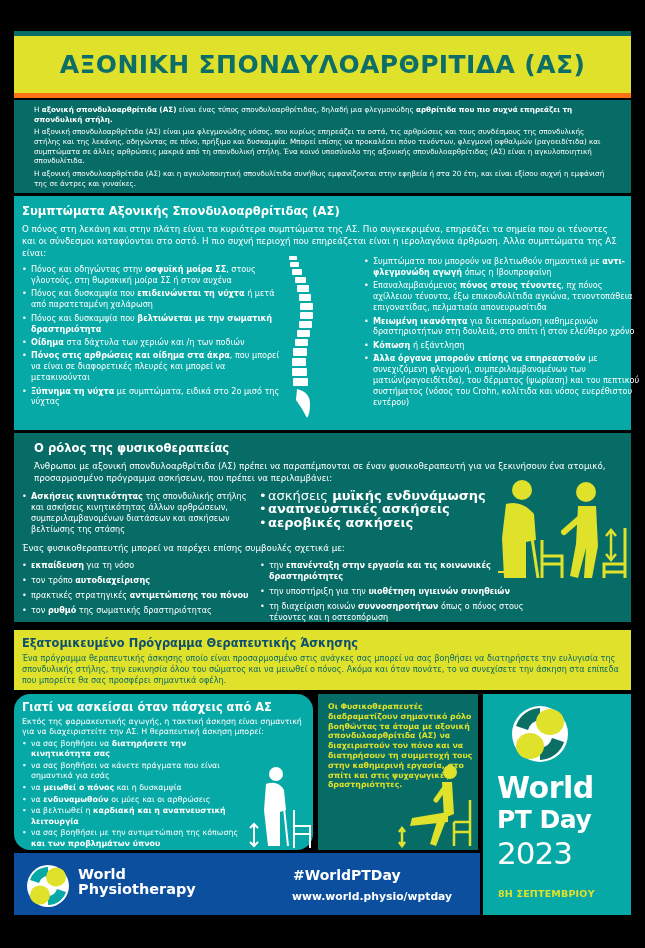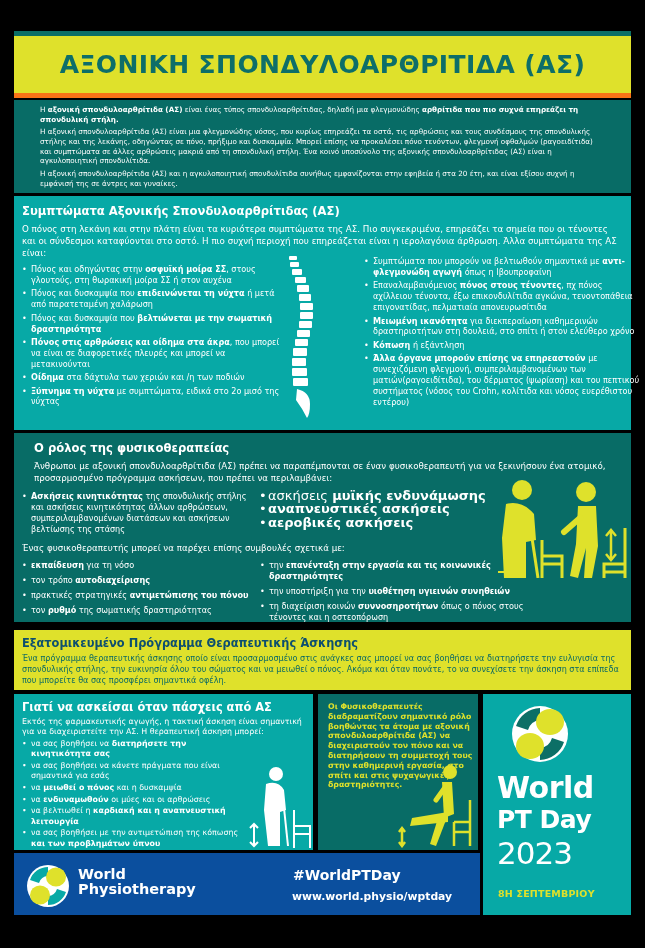--- a/index.html
+++ b/index.html
@@ -10,21 +10,21 @@
 
   
   .title-band { left: 14px; top: 31px; width: 617px; height: 67px; background: #dfe12b;
     border-top: 5px solid #0c6f66; border-bottom: 5px solid #f97316;
     display: flex; align-items: center; justify-content: center; }
   .title-band h1 { font-family: "DejaVu Sans", sans-serif; font-weight: bold; font-size: 25px;
     color: #0d6e69; letter-spacing: 0.4px; }
 
   
   .intro { left: 14px; top: 100px; width: 617px; height: 93px; background: #086c66; color: #fff;
-    padding: 5px 26px; font-size: 7.2px; line-height: 9.8px; }
+    padding: 5px 20px; font-size: 7.2px; line-height: 9.8px; }
   .intro p { margin-bottom: 2.5px; }
 
   
   .symptoms { left: 14px; top: 196px; width: 617px; height: 234px; background: #07a9a6; color: #fff;
     padding: 8px 8px; }
   .sec-title { font-weight: bold; font-size: 11.6px; margin-bottom: 5px; }
   .symptoms .lead { font-size: 8.7px; line-height: 12px; }
   .bullets { list-style: none; }
   .bullets li { position: relative; padding-left: 9px; margin-bottom: 2.5px; }
   .bullets li::before { content: "•"; position: absolute; left: 0; top: 0; }
@@ -44,21 +44,21 @@
   .role-left2 li, .role-mid2 li { margin-bottom: 4px; }
   .figures { left: 400px; top: 45px; width: 215px; height: 100px; }
 
   
   .program { left: 14px; top: 630px; width: 617px; height: 60px; background: #dfe12b; color: #0d6e69;
     padding: 6px 8px; }
   .program .sec-title { color: #0d4f6f; font-size: 11.4px; margin-bottom: 3px; }
   .program p { font-size: 8.1px; line-height: 11px; color: #0c6a64; }
 
   
-  .why { left: 14px; top: 694px; width: 299px; height: 156px; background: #07a9a6; color: #fff; padding: 6px 8px; }
+  .why { left: 14px; top: 694px; width: 299px; height: 156px; background: #07a9a6; color: #fff; padding: 6px 8px; border-radius: 16px; }
   .why .sec-title { font-size: 11.4px; margin-bottom: 3px; }
   .why .lead { font-size: 7.9px; line-height: 10.4px; margin-bottom: 1px; }
   .why ul { font-size: 7.9px; line-height: 10.2px; }
   .why li { margin-bottom: 1.6px; }
   .why-fig { left: 230px; top: 72px; width: 70px; height: 84px; }
 
   
   .pt-role { left: 318px; top: 694px; width: 160px; height: 156px; background: #086c66; padding: 8px 10px; }
   .pt-role p { color: #dfe12b; font-weight: bold; font-size: 7.8px; line-height: 9.8px; width: 148px; }
   .pt-fig { left: 80px; top: 70px; width: 78px; height: 84px; }
@@ -93,22 +93,22 @@
   <p>Η αξονική σπονδυλοαρθρίτιδα (ΑΣ)  και η αγκυλοποιητική σπονδυλίτιδα συνήθως εμφανίζονται στην εφηβεία ή στα 20 έτη, και είναι εξίσου συχνή η εμφάνισή της σε άντρες και γυναίκες.</p>
 </div>
 
 <div class="abs symptoms">
   <div class="sec-title">Συμπτώματα Αξονικής Σπονδυλοαρθρίτιδας  (ΑΣ)</div>
   <div class="lead">Ο πόνος στη λεκάνη και στην πλάτη είναι τα κυριότερα συμπτώματα της ΑΣ. Πιο συγκεκριμένα, επηρεάζει τα σημεία που οι τένοντες και οι σύνδεσμοι καταφύονται στο οστό. Η πιο συχνή περιοχή που επηρεάζεται είναι η ιερολαγόνια άρθρωση. Άλλα συμπτώματα της ΑΣ είναι:</div>
   <ul class="abs bullets sym-left">
       <li><span>Πόνος και οδηγώντας στην </span><b>οσφυϊκή μοίρα ΣΣ</b><span>, στους γλουτούς, στη θωρακική μοίρα ΣΣ ή στον αυχένα</span></li>
       <li><span>Πόνος και δυσκαμψία που </span><b>επιδεινώνεται τη νύχτα</b><span> ή μετά από παρατεταμένη χαλάρωση</span></li>
       <li><span>Πόνος και δυσκαμψία που  </span><b>βελτιώνεται με την σωματική δραστηριότητα</b></li>
+      <li><b>Οίδημα</b><span> στα δάχτυλα των χεριών και /η των ποδιών</span></li>
       <li><b>Πόνος στις αρθρώσεις και οίδημα στα άκρα</b><span>, που μπορεί να είναι σε διαφορετικές πλευρές και μπορεί να μετακινούνται</span></li>
-      <li><b>Οίδημα</b><span> στα δάχτυλα των χεριών και /η των ποδιών</span></li>
       <li><b>Ξύπνημα τη νύχτα</b><span> με συμπτώματα, ειδικά στο 2ο μισό της νύχτας</span></li>
     </ul>
   <svg class="abs spine" viewBox="0 0 40 165">
     <g fill="#ffffff">
       <rect x="9" y="2" width="8" height="4" rx="1"></rect>
       <rect x="10" y="8" width="9" height="5" rx="1"></rect>
       <rect x="12" y="15" width="10" height="6" rx="1"></rect>
       <rect x="15" y="23" width="11" height="6" rx="1"></rect>
       <rect x="17" y="31" width="12" height="7" rx="1"></rect>
       <rect x="19" y="40" width="12" height="7" rx="1"></rect>

